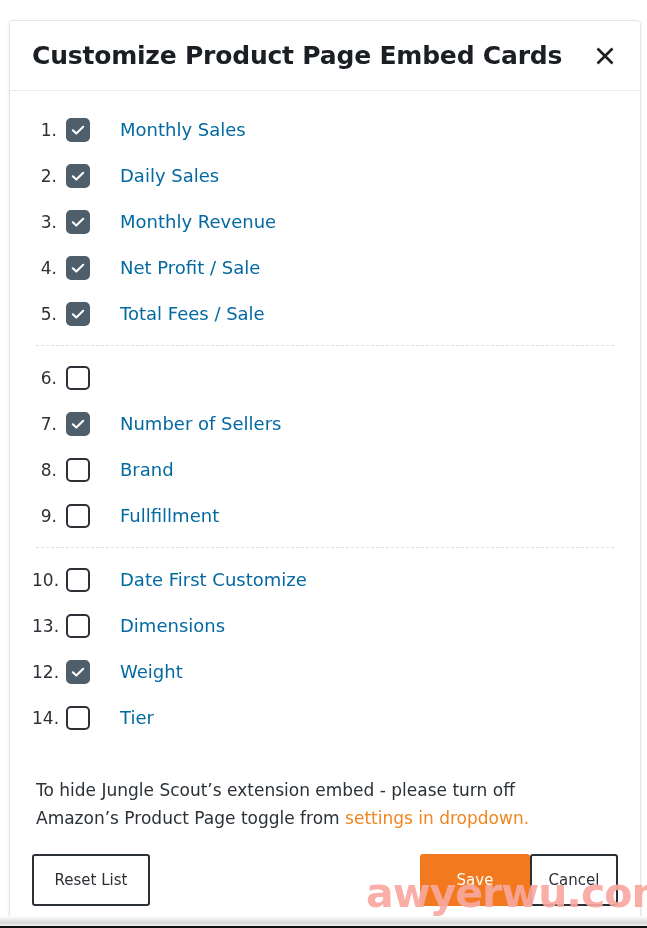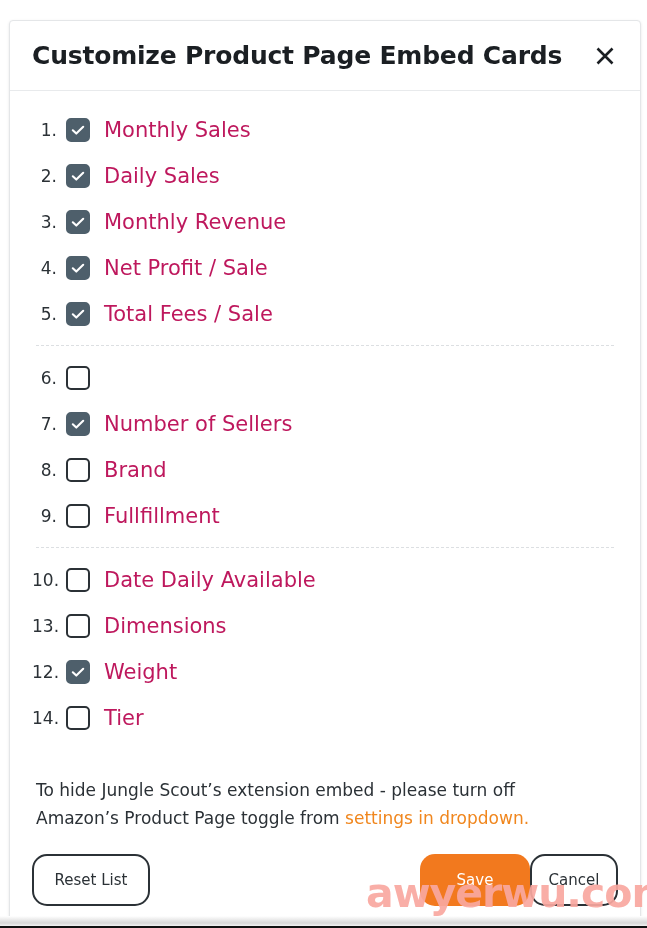--- a/index.html
+++ b/index.html
@@ -105,23 +105,23 @@
   .cbox.off {
     background: #ffffff;
     border: 2px solid #2b3136;
   }
   .cbox.on {
     background: #4e5f6b;
     border: 2px solid #4e5f6b;
   }
   .cbox svg { display: block; }
   .opt-label {
-    margin-left: 14px;
-    font-size: 21px;
-    color: #be185d;
+    margin-left: 30px;
+    font-size: 18px;
+    color: #0369a1;
     line-height: 1;
     white-space: nowrap;
   }
 
   .divider {
     height: 0;
     border-top: 1px dashed #dcdfe2;
     margin: 8px 4px 9px 4px;
   }
 
@@ -142,21 +142,21 @@
   .modal-footer {
     flex: 0 0 auto;
     padding: 18px 22px 24px 22px;
     display: flex;
     align-items: center;
   }
   .btn {
     font-family: "DejaVu Sans", "Liberation Sans", sans-serif;
     font-size: 15px;
     cursor: pointer;
-    border-radius: 15px;
+    border-radius: 3px;
     display: inline-flex;
     align-items: center;
     justify-content: center;
     padding: 0;
   }
   .btn-reset {
     width: 118px;
     height: 52px;
     background: #ffffff;
     border: 2px solid #2b3136;
@@ -298,21 +298,21 @@
           </div>
           <div class="opt-row">
             <span class="opt-num">9.</span>
             <span class="cbox off"></span>
             <span class="opt-label">Fullfillment</span>
           </div>
           <div class="divider"></div>
           <div class="opt-row">
             <span class="opt-num">10.</span>
             <span class="cbox off"></span>
-            <span class="opt-label">Date Daily Available</span>
+            <span class="opt-label">Date First Customize</span>
           </div>
           <div class="opt-row">
             <span class="opt-num">13.</span>
             <span class="cbox off"></span>
             <span class="opt-label">Dimensions</span>
           </div>
           <div class="opt-row">
             <span class="opt-num">12.</span>
             <span class="cbox on">
               <svg width="16" height="16" viewBox="0 0 16 16" aria-hidden="true">

